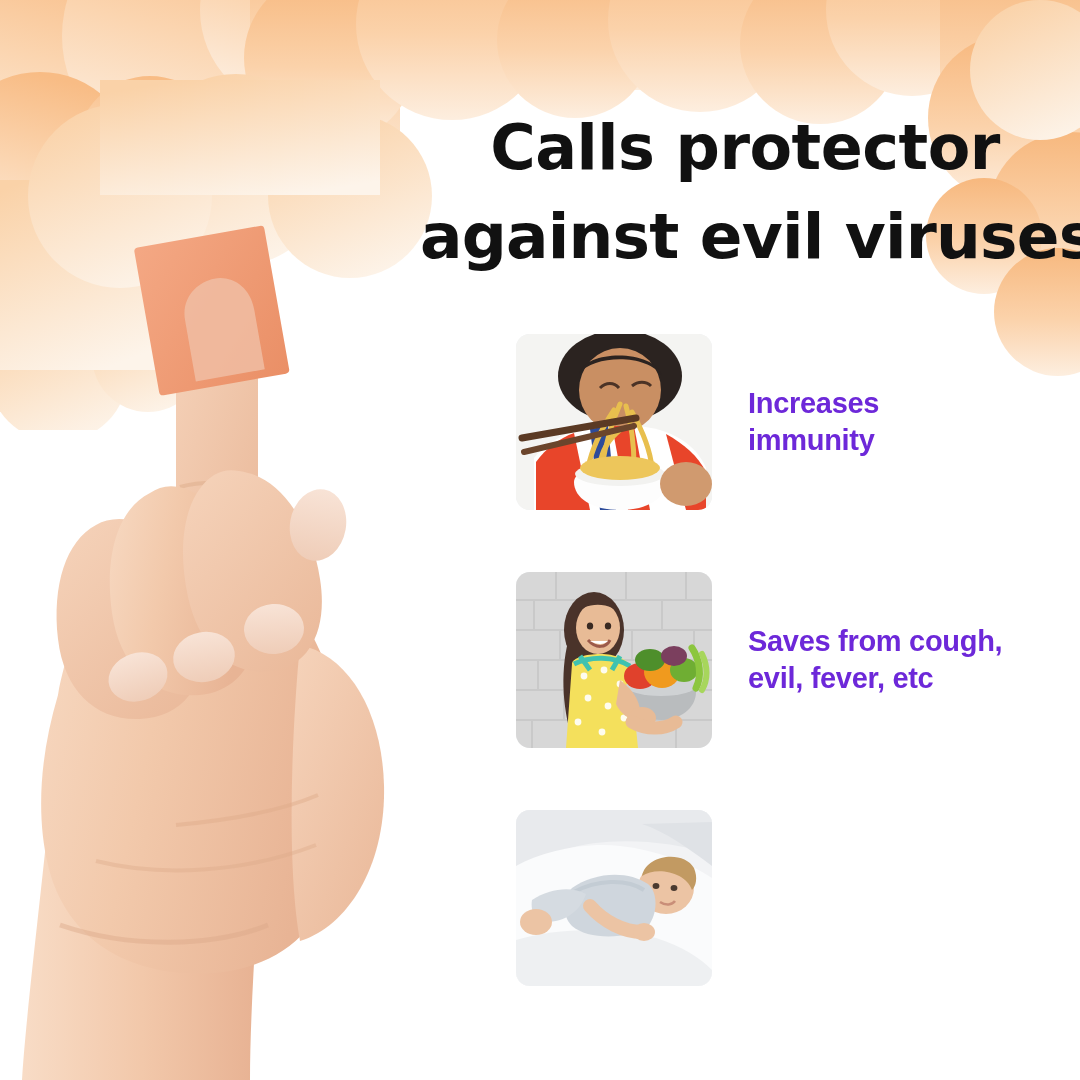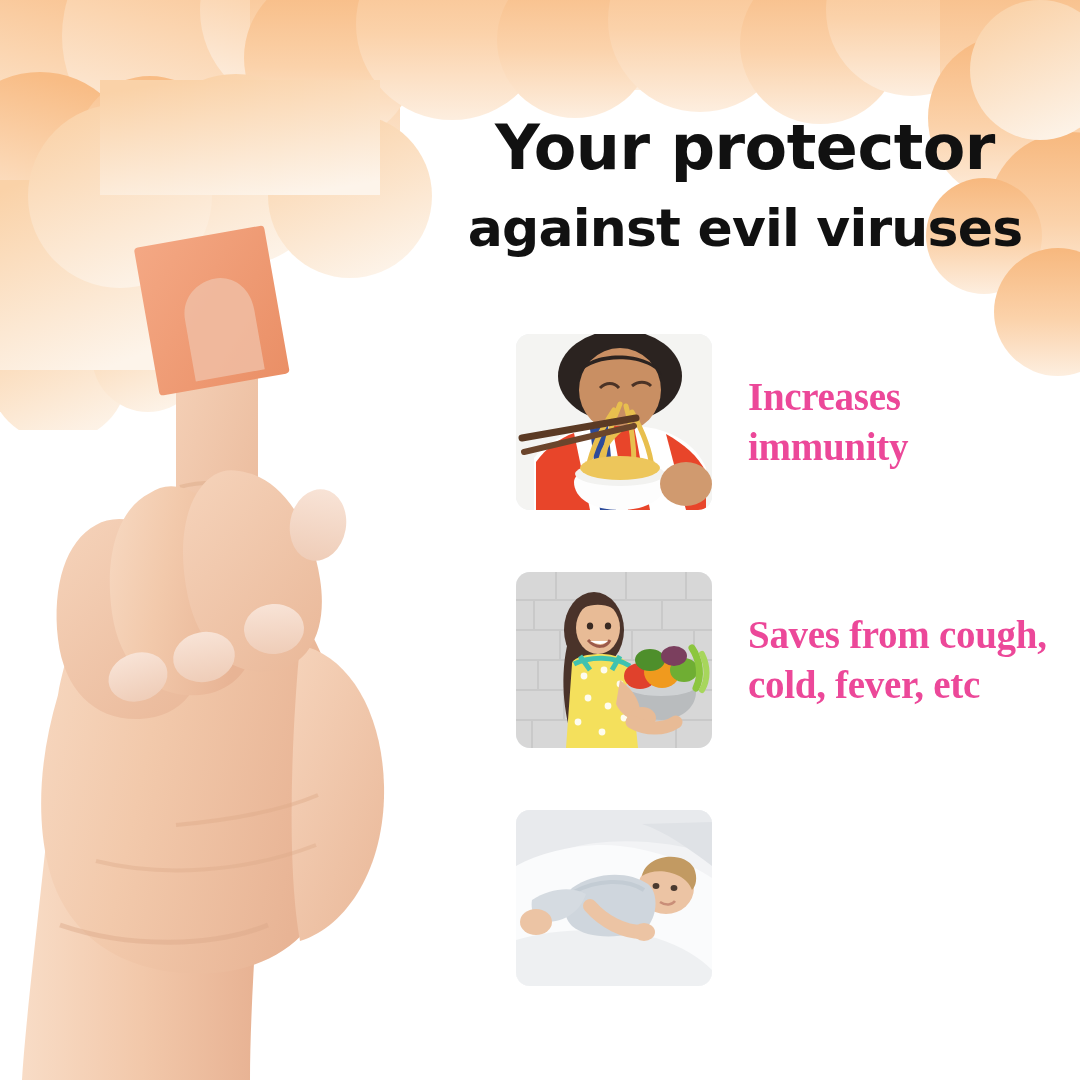--- a/index.html
+++ b/index.html
@@ -24,39 +24,39 @@
     position:absolute;left:420px;top:104px;width:650px;
     text-align:center;
     color:#111111;
     font-family:"DejaVu Sans", sans-serif;
     font-weight:700;
     font-size:62px;
     line-height:1.42;
     letter-spacing:-0.5px;
   }
   .headline .line{display:block;white-space:nowrap;}
-  .headline .line.l2{font-size:52px;letter-spacing:-0.8px;}
+  .headline .line.l2{font-size:63px;letter-spacing:-0.8px;}
 
   
   .features{position:absolute;left:516px;top:334px;width:564px;}
   .feature{position:relative;height:176px;margin-bottom:62px;display:flex;align-items:center;}
   .feature:last-child{margin-bottom:0;}
 
   .thumb{
     position:relative;flex:0 0 196px;width:196px;height:176px;
     border-radius:14px;overflow:hidden;background:#eceff1;
   }
   .thumb svg{display:block;width:196px;height:176px;}
 
   .feature-text{
     margin-left:36px;
-    color:#ec4899;
-    font-family:Liberation Serif, serif;
+    color:#6d28d9;
+    font-family:Liberation Sans, sans-serif;
     font-weight:700;
-    font-size:39px;
+    font-size:29px;
     line-height:1.28;
     letter-spacing:-0.3px;
     white-space:pre-line;
   }
 </style>
 </head>
 <body>
 
 <div class="poster">
 
@@ -188,21 +188,21 @@
       <ellipse cx="318" cy="300" rx="28" ry="36" fill="url(#nail)" transform="rotate(10 318 300)"></ellipse>
 
       <path d="M176 600 C 220 596 276 588 318 570" stroke="#ddaa8a" stroke-width="4" fill="none" opacity="0.45"></path>
       <path d="M96 636 C 160 652 244 648 316 620" stroke="#ddaa8a" stroke-width="4" fill="none" opacity="0.4"></path>
 
       <path d="M60 700 C 130 724 214 722 268 700" stroke="#dca98a" stroke-width="5" fill="none" opacity="0.45"></path>
     </svg>
   </div>
 
   <div class="headline">
-    <span class="line l1">Your protector</span>
+    <span class="line l1">Calls protector</span>
     <span class="line l2">against evil viruses</span>
   </div>
 
   <div class="features">
 
     <div class="feature">
       <div class="thumb">
         <svg viewBox="0 0 196 176" xmlns="http://www.w3.org/2000/svg">
           <rect width="196" height="176" fill="#f4f4f2"></rect>
 
@@ -296,21 +296,21 @@
           <ellipse cx="158" cy="84" rx="13" ry="10" fill="#7b3f5e"></ellipse>
           <path d="M176 76 C 184 88 186 104 180 116" stroke="#8cc63f" stroke-width="7" fill="none" stroke-linecap="round"></path>
           <path d="M186 82 C 192 94 192 108 186 118" stroke="#a7d65c" stroke-width="6" fill="none" stroke-linecap="round"></path>
 
           <path d="M104 108 C 118 118 126 132 124 146 C 116 150 106 144 100 132 Z" fill="#e8bb96"></path>
           <ellipse cx="126" cy="146" rx="14" ry="11" fill="#e8bb96"></ellipse>
           <path d="M116 150 C 130 158 148 158 160 150" stroke="#e8bb96" stroke-width="13" fill="none" stroke-linecap="round"></path>
         </svg>
       </div>
       <div class="feature-text">Saves from cough,
-cold, fever, etc</div>
+evil, fever, etc</div>
     </div>
 
     <div class="feature">
       <div class="thumb">
         <svg viewBox="0 0 196 176" xmlns="http://www.w3.org/2000/svg">
           <rect width="196" height="176" fill="#f2f3f5"></rect>
 
           <path d="M0 0 L 196 0 L 196 44 C 150 30 90 26 48 40 C 28 46 10 52 0 58 Z" fill="#e8eaed"></path>
           <path d="M0 56 C 26 42 66 32 104 36 C 140 40 172 52 196 68 L 196 176 L 0 176 Z" fill="#fafbfc"></path>
           <path d="M126 14 C 150 22 172 38 196 56 L 196 12 Z" fill="#dfe2e6"></path>

